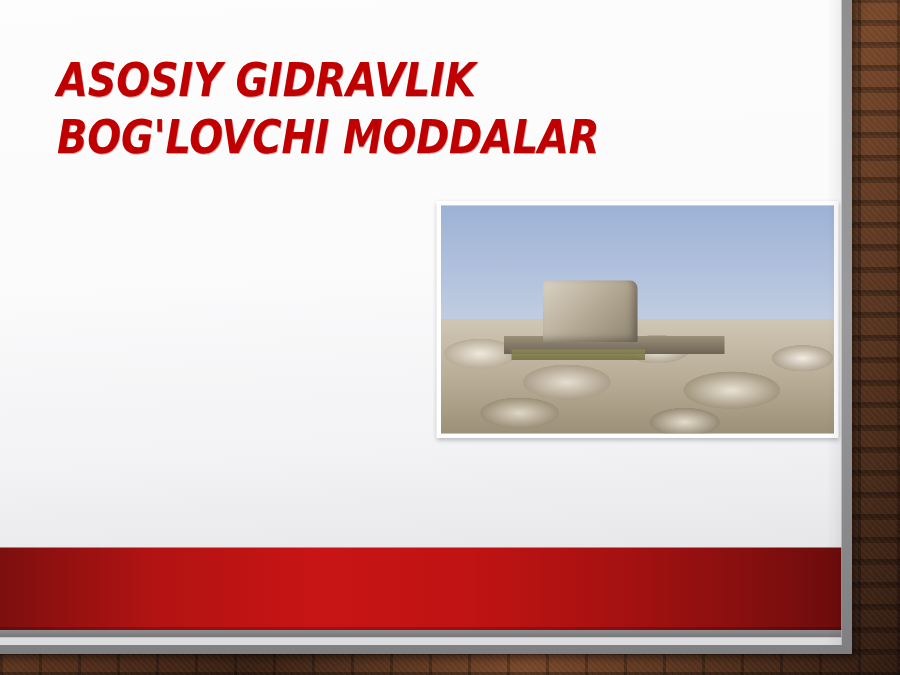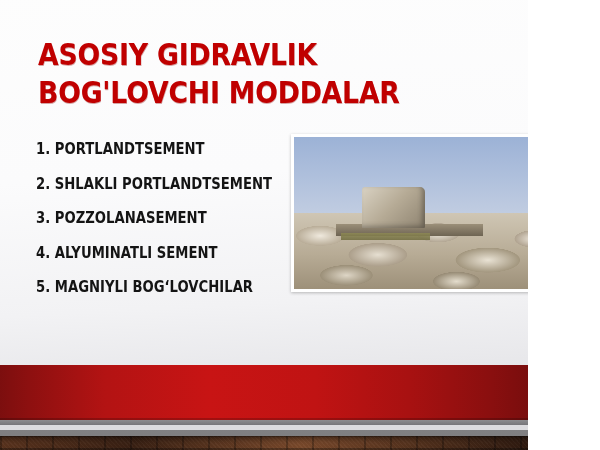--- a/index.html
+++ b/index.html
@@ -6,24 +6,25 @@
     margin: 0;
     padding: 0;
     width: 600px;
     height: 450px;
     overflow: hidden;
     font-family: "Liberation Sans", sans-serif;
   }
 
   #stage {
     position: relative;
-    width: 528px;
+    width: 600px;
     height: 450px;
     overflow: hidden;
     background: #c2410c;
+    font-style: italic;
   }
 
   
   .backdrop {
     position: absolute;
     inset: 0;
     background-color: #3d2317;
     background-image:
       radial-gradient(ellipse 26px 11px at 12% 18%, rgba(222,212,198,0.55), rgba(222,212,198,0) 70%),
       radial-gradient(ellipse 18px 8px at 34% 52%, rgba(205,192,175,0.45), rgba(205,192,175,0) 70%),
@@ -237,27 +238,20 @@
 <div id="stage">
 
   <div class="backdrop"></div>
 
   <div class="slide-frame"></div>
 
   <div class="slide">
 
     <div class="title">Asosiy gidravlik bog'lovchi moddalar</div>
 
-    <ul class="list">
-      <li>1. Portlandtsement</li>
-      <li>2. Shlakli portlandtsement</li>
-      <li>3. Pozzolanasement</li>
-      <li>4. Alyuminatli sement</li>
-      <li>5. Magniyli bogʻlovchilar</li>
-    </ul>
 
     <div class="photo-wrap">
       <div class="photo">
         <div class="ph-sky"></div>
         <div class="ph-sea"></div>
         <div class="ph-rocks"></div>
         <div class="ph-ledge"></div>
         <div class="ph-grass"></div>
         <div class="ph-stack"></div>
       </div>

